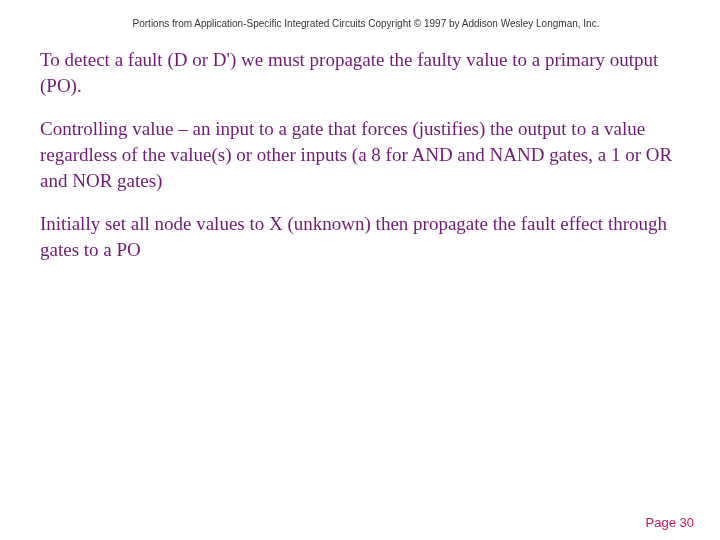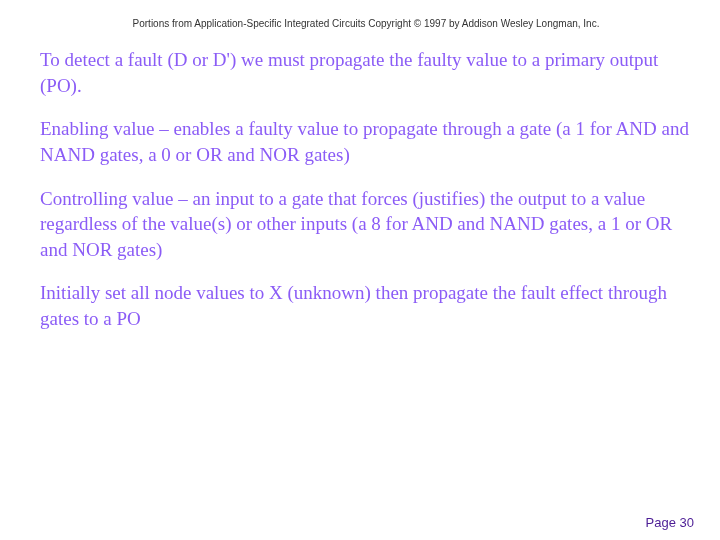--- a/index.html
+++ b/index.html
@@ -25,46 +25,45 @@
     .copyright-header {
       text-align: center;
       font-size: 10px;
       color: #333;
       margin-bottom: 18px;
       font-family: Arial, sans-serif;
     }
     .content-body {
       font-size: 19px;
       line-height: 1.35;
-      color: #8b5cf6;
+      color: #701a75;
     }
     .paragraph {
       margin-bottom: 18px;
     }
     .page-number {
       position: absolute;
       bottom: 14px;
       right: 30px;
       font-size: 13px;
       font-family: Arial, sans-serif;
-      color: #4c1d95;
+      color: #be185d;
     }
   </style>
 </head>
 <body>
 
 <div class="page-container">
 
   <div class="copyright-header">Portions from Application-Specific Integrated Circuits  Copyright © 1997 by Addison Wesley Longman, Inc.</div>
 
   <div class="content-body">
 
     <div class="paragraph">To detect a fault (D or D') we must propagate the faulty value to a primary output (PO).</div>
 
-    <div class="paragraph">Enabling value – enables a faulty value to propagate through a gate (a 1 for AND and NAND gates, a 0 or OR and NOR gates)</div>
 
     <div class="paragraph">Controlling value – an input to a gate that forces (justifies) the output to a value regardless of the value(s) or other inputs (a 8 for AND and NAND gates, a 1 or OR and NOR gates)</div>
 
     <div class="paragraph">Initially set all node values to X (unknown) then propagate the fault effect through gates to a PO</div>
 
 
   </div>
 
   <div class="page-number">Page 30</div>
 

